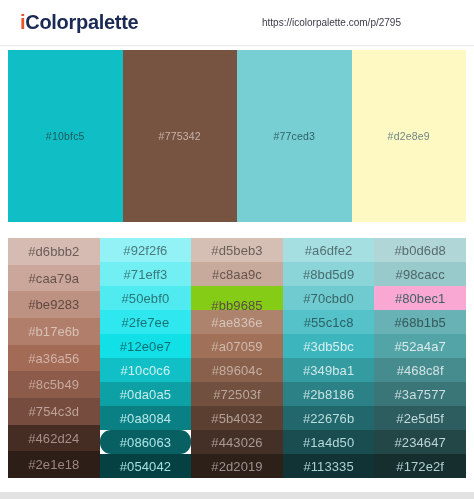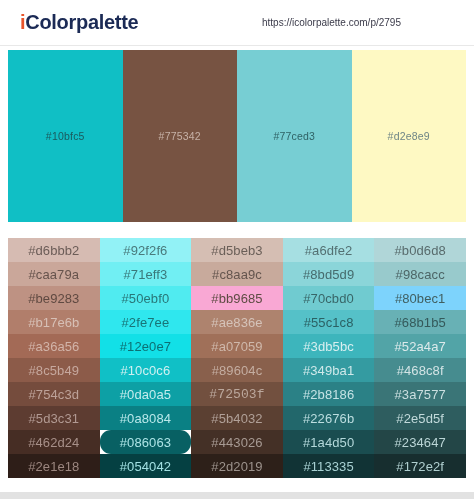--- a/index.html
+++ b/index.html
@@ -160,23 +160,20 @@
         </div>
         <div class="grid-cell" style="background: rgb(163, 106, 86);">
           <span class="hex" style="color: rgb(210, 180, 169);">#a36a56</span>
         </div>
         <div class="grid-cell" style="background: rgb(140, 91, 73);">
           <span class="hex" style="color: rgb(198, 168, 158);">#8c5b49</span>
         </div>
         <div class="grid-cell" style="background: rgb(117, 76, 61);">
           <span class="hex" style="color: rgb(189, 162, 153);">#754c3d</span>
         </div>
-        <div class="grid-cell" style="background: rgb(93, 60, 49);">
-          <span class="hex" style="color: rgb(178, 154, 147);">#5d3c31</span>
-        </div>
         <div class="grid-cell" style="background: rgb(70, 45, 36);">
           <span class="hex" style="color: rgb(167, 144, 137);">#462d24</span>
         </div>
         <div class="grid-cell" style="background: rgb(46, 30, 24);">
           <span class="hex" style="color: rgb(156, 135, 128);">#2e1e18</span>
         </div>
       </div>
       <div class="grid-col">
         <div class="grid-cell" style="background: rgb(146, 242, 246);">
           <span class="hex" style="color: rgb(73, 122, 124);">#92f2f6</span>
@@ -209,34 +206,34 @@
           <span class="hex" style="color: rgb(162, 224, 226);">#054042</span>
         </div>
       </div>
       <div class="grid-col">
         <div class="grid-cell" style="background: rgb(213, 190, 179);">
           <span class="hex" style="color: rgb(106, 95, 88);">#d5beb3</span>
         </div>
         <div class="grid-cell" style="background: rgb(200, 170, 156);">
           <span class="hex" style="color: rgb(100, 85, 78);">#c8aa9c</span>
         </div>
-        <div class="grid-cell" style="background: #f9a8d4;">
+        <div class="grid-cell" style="background: #84cc16; align-items: flex-end;">
           <span class="hex" style="color: rgb(94, 75, 67);">#bb9685</span>
         </div>
         <div class="grid-cell" style="background: rgb(174, 131, 110);">
           <span class="hex" style="color: rgb(213, 195, 185);">#ae836e</span>
         </div>
         <div class="grid-cell" style="background: rgb(160, 112, 89);">
           <span class="hex" style="color: rgb(207, 184, 171);">#a07059</span>
         </div>
         <div class="grid-cell" style="background: rgb(137, 96, 76);">
           <span class="hex" style="color: rgb(196, 173, 161);">#89604c</span>
         </div>
         <div class="grid-cell" style="background: rgb(114, 80, 63);">
-          <span class="hex" style="color: rgb(187, 167, 156); font-family: Liberation Mono, monospace;">#72503f</span>
+          <span class="hex" style="color: rgb(187, 167, 156);">#72503f</span>
         </div>
         <div class="grid-cell" style="background: rgb(91, 64, 50);">
           <span class="hex" style="color: rgb(177, 160, 152);">#5b4032</span>
         </div>
         <div class="grid-cell" style="background: rgb(68, 48, 38);">
           <span class="hex" style="color: rgb(167, 154, 147);">#443026</span>
         </div>
         <div class="grid-cell" style="background: rgb(45, 32, 25);">
           <span class="hex" style="color: rgb(156, 146, 140);">#2d2019</span>
         </div>
@@ -273,21 +270,21 @@
           <span class="hex" style="color: rgb(169, 210, 212);">#113335</span>
         </div>
       </div>
       <div class="grid-col">
         <div class="grid-cell" style="background: rgb(176, 214, 216);">
           <span class="hex" style="color: rgb(88, 107, 108);">#b0d6d8</span>
         </div>
         <div class="grid-cell" style="background: rgb(152, 202, 204);">
           <span class="hex" style="color: rgb(76, 101, 102);">#98cacc</span>
         </div>
-        <div class="grid-cell" style="background: #7dd3fc;">
+        <div class="grid-cell" style="background: #f9a8d4;">
           <span class="hex" style="color: rgb(64, 95, 96);">#80bec1</span>
         </div>
         <div class="grid-cell" style="background: rgb(104, 177, 181);">
           <span class="hex" style="color: rgb(52, 89, 90);">#68b1b5</span>
         </div>
         <div class="grid-cell" style="background: rgb(82, 164, 167);">
           <span class="hex" style="color: rgb(220, 234, 235);">#52a4a7</span>
         </div>
         <div class="grid-cell" style="background: rgb(70, 140, 143);">
           <span class="hex" style="color: rgb(211, 228, 229);">#468c8f</span>

